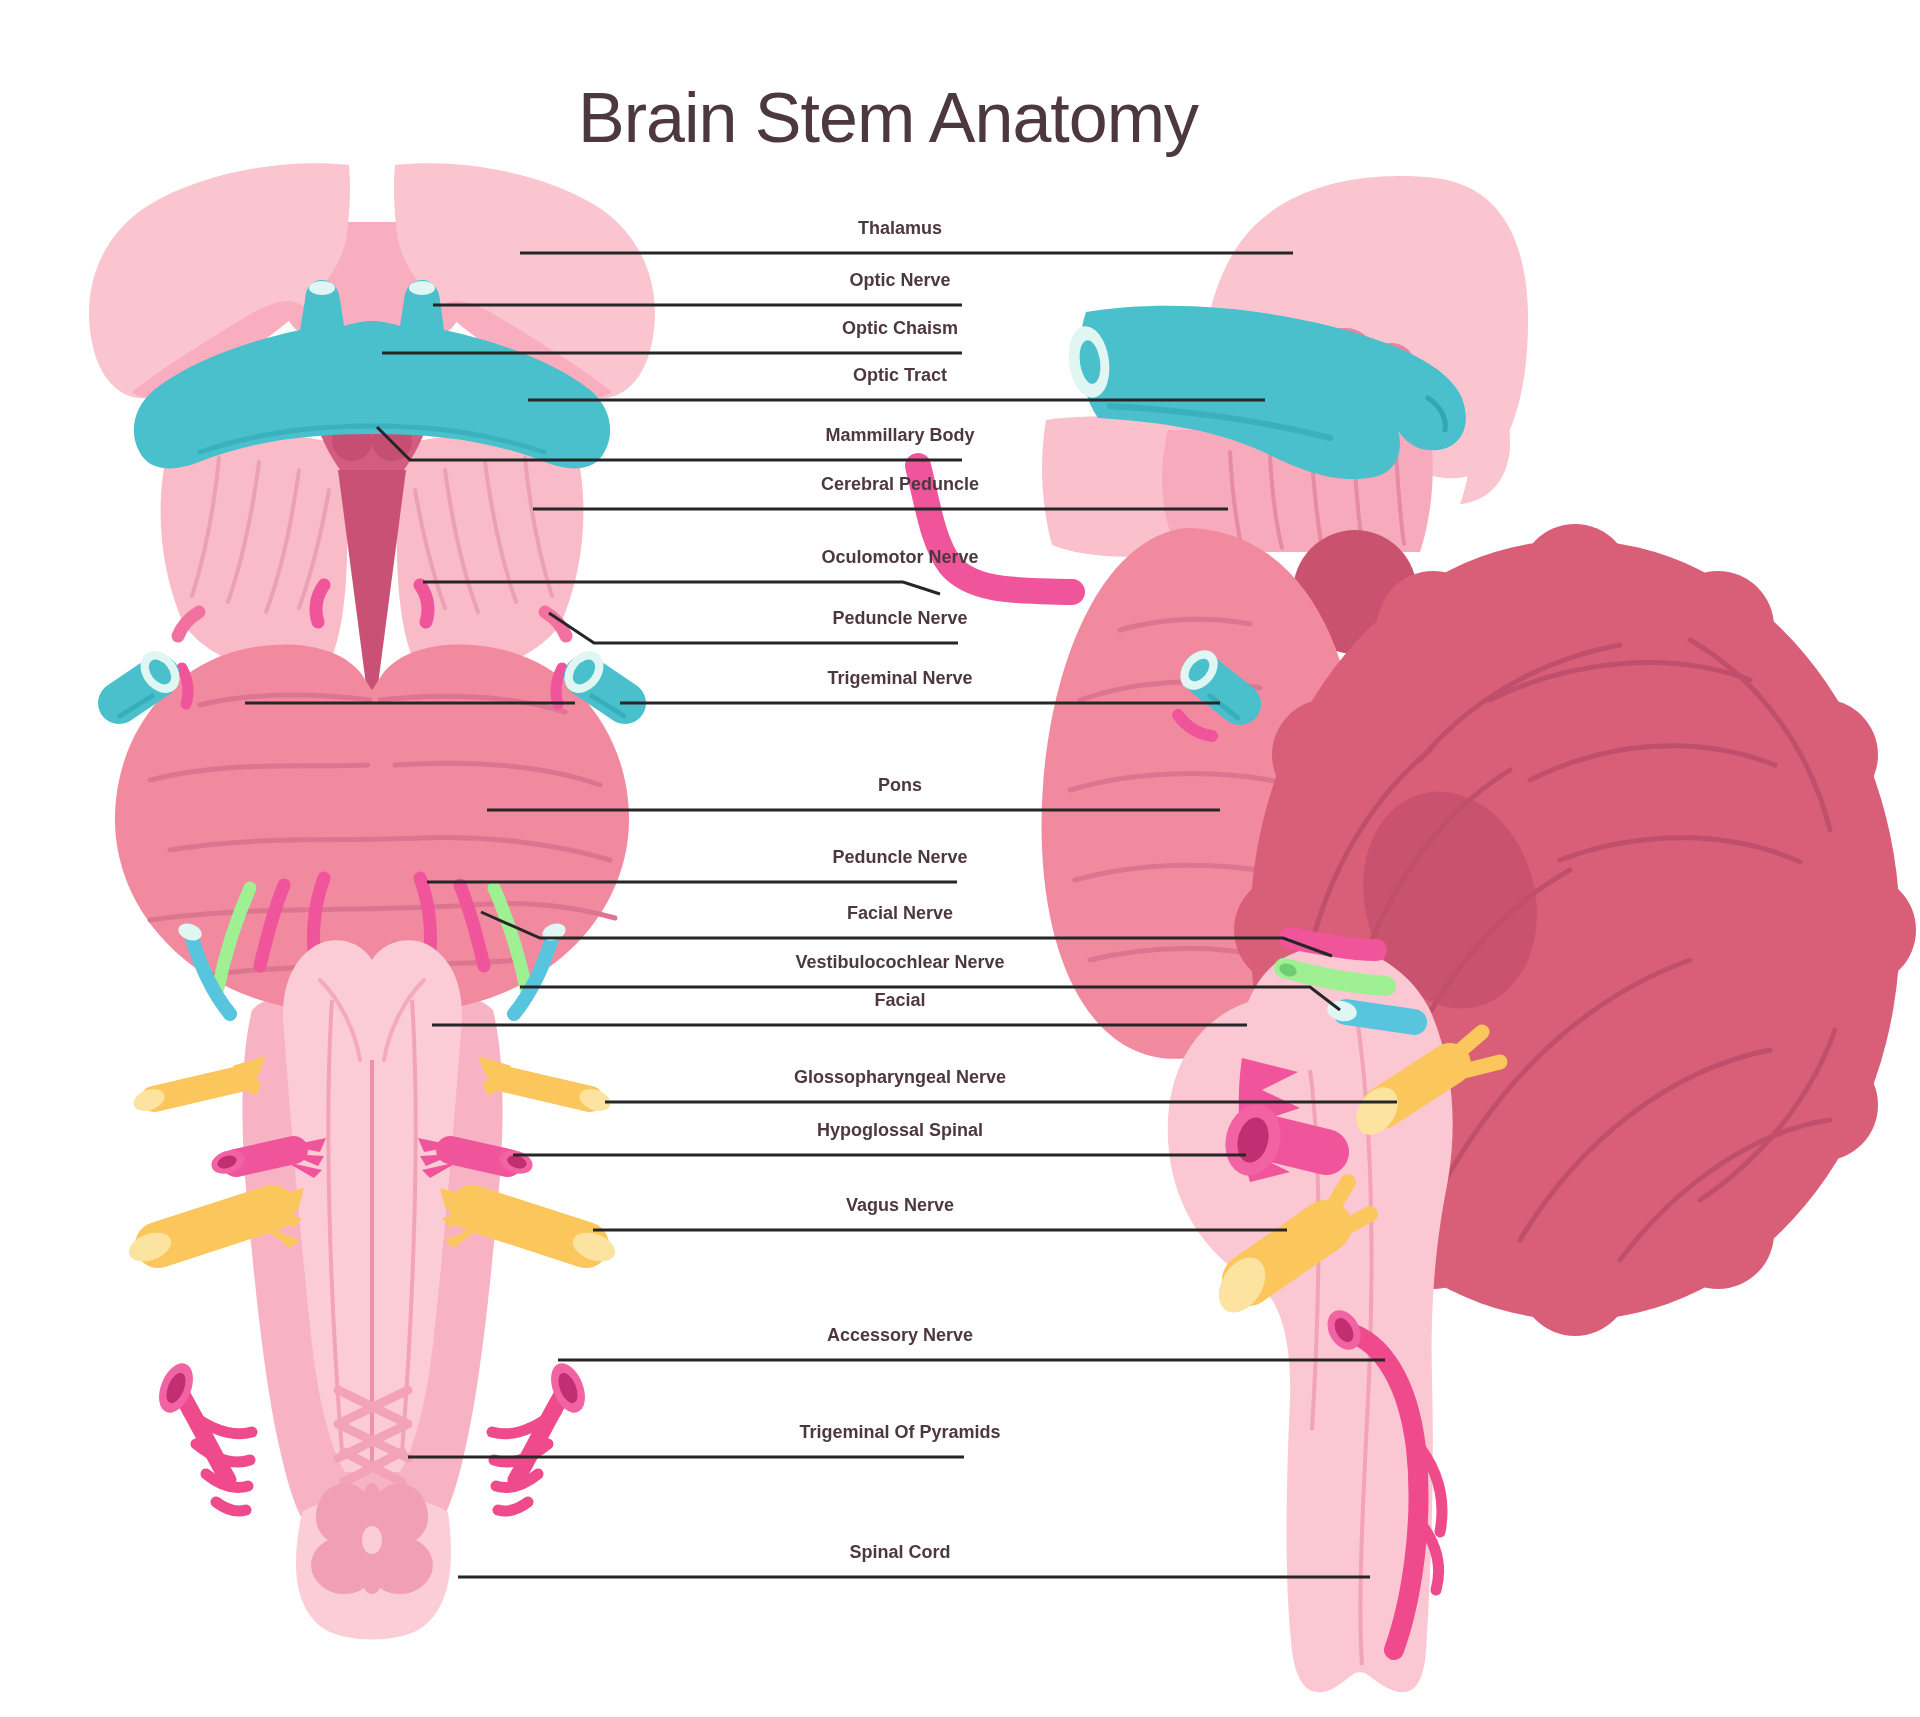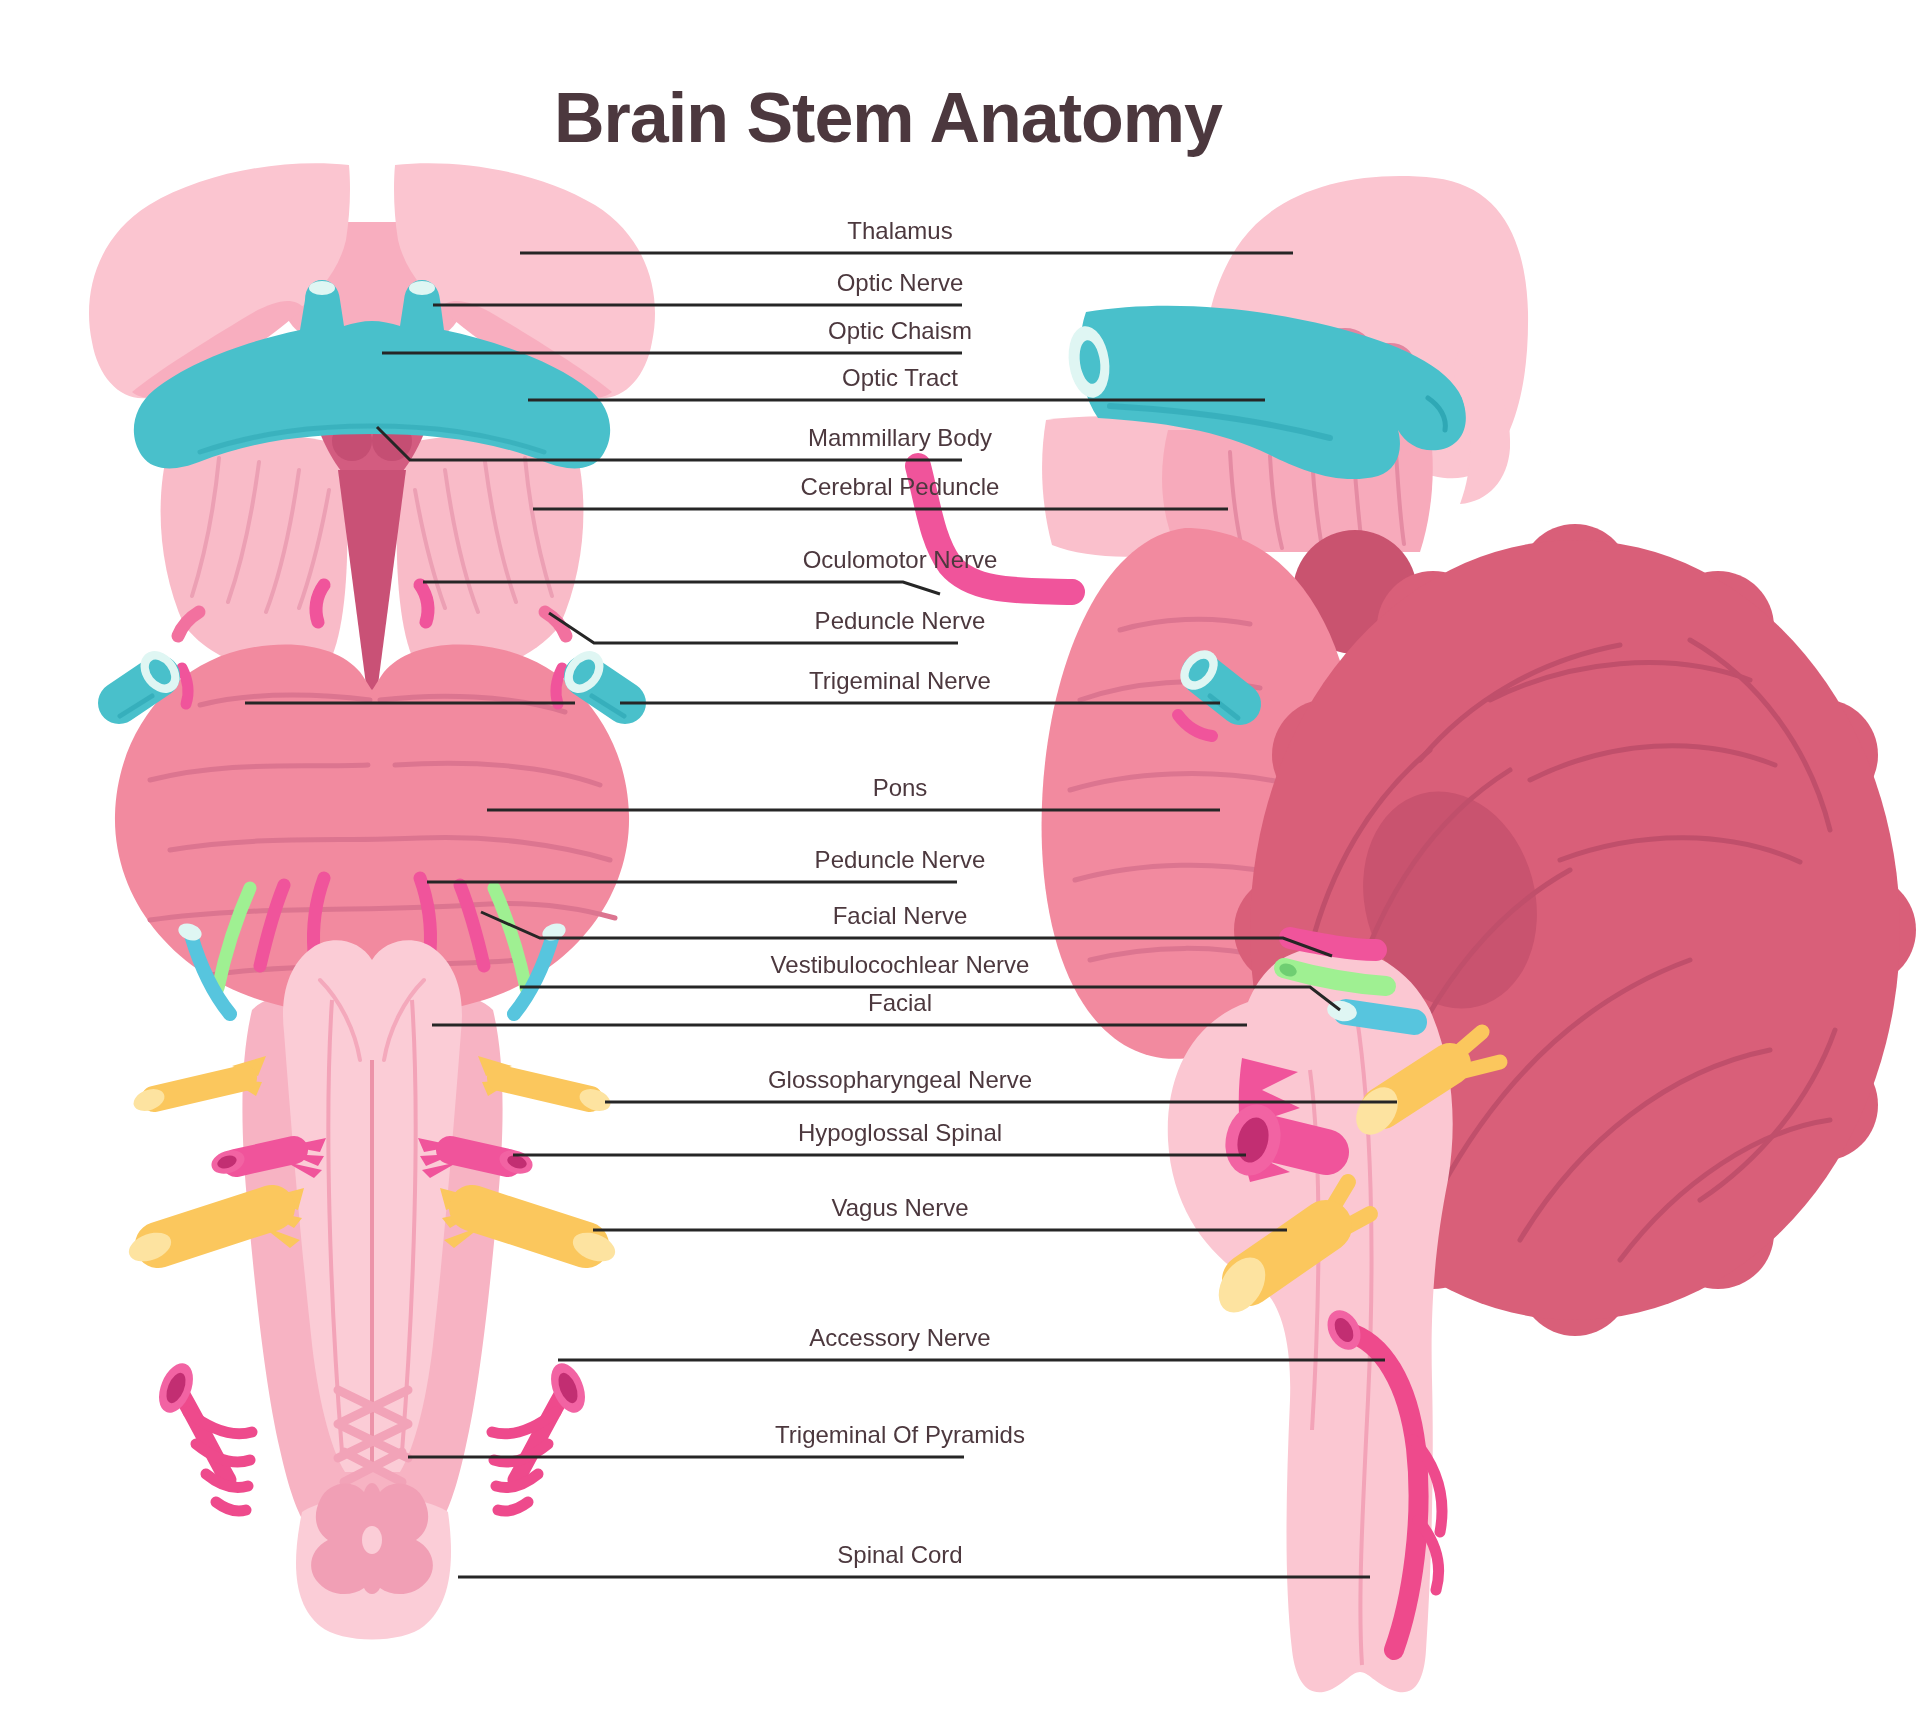--- a/index.html
+++ b/index.html
@@ -3,25 +3,25 @@
 <meta charset="utf-8">
 <style>
   html,body{margin:0;padding:0;background:#ffffff;}
   #stage{
     position:relative;width:1920px;height:1717px;background:#ffffff;overflow:hidden;
     font-family:"Liberation Sans","DejaVu Sans",sans-serif;
   }
   #art{position:absolute;left:0;top:0;width:1920px;height:1717px;}
   .title{
     position:absolute;left:888px;top:78px;transform:translateX(-50%);
-    font-size:70px;font-weight:700;letter-spacing:-1px;color:#4c383e;white-space:nowrap;
+    font-size:70px;font-weight:400;letter-spacing:-1px;color:#4c383e;white-space:nowrap;
   }
   .lbl{
     position:absolute;left:900px;transform:translateX(-50%);
-    font-size:24px;font-weight:400;color:#4c383e;white-space:nowrap;line-height:1;
+    font-size:18px;font-weight:700;color:#4c383e;white-space:nowrap;line-height:1;
   }
 </style>
 </head>
 <body>
 
 <div id="stage">
 
 <svg id="art" viewBox="0 0 1920 1717">
 
   <g>

